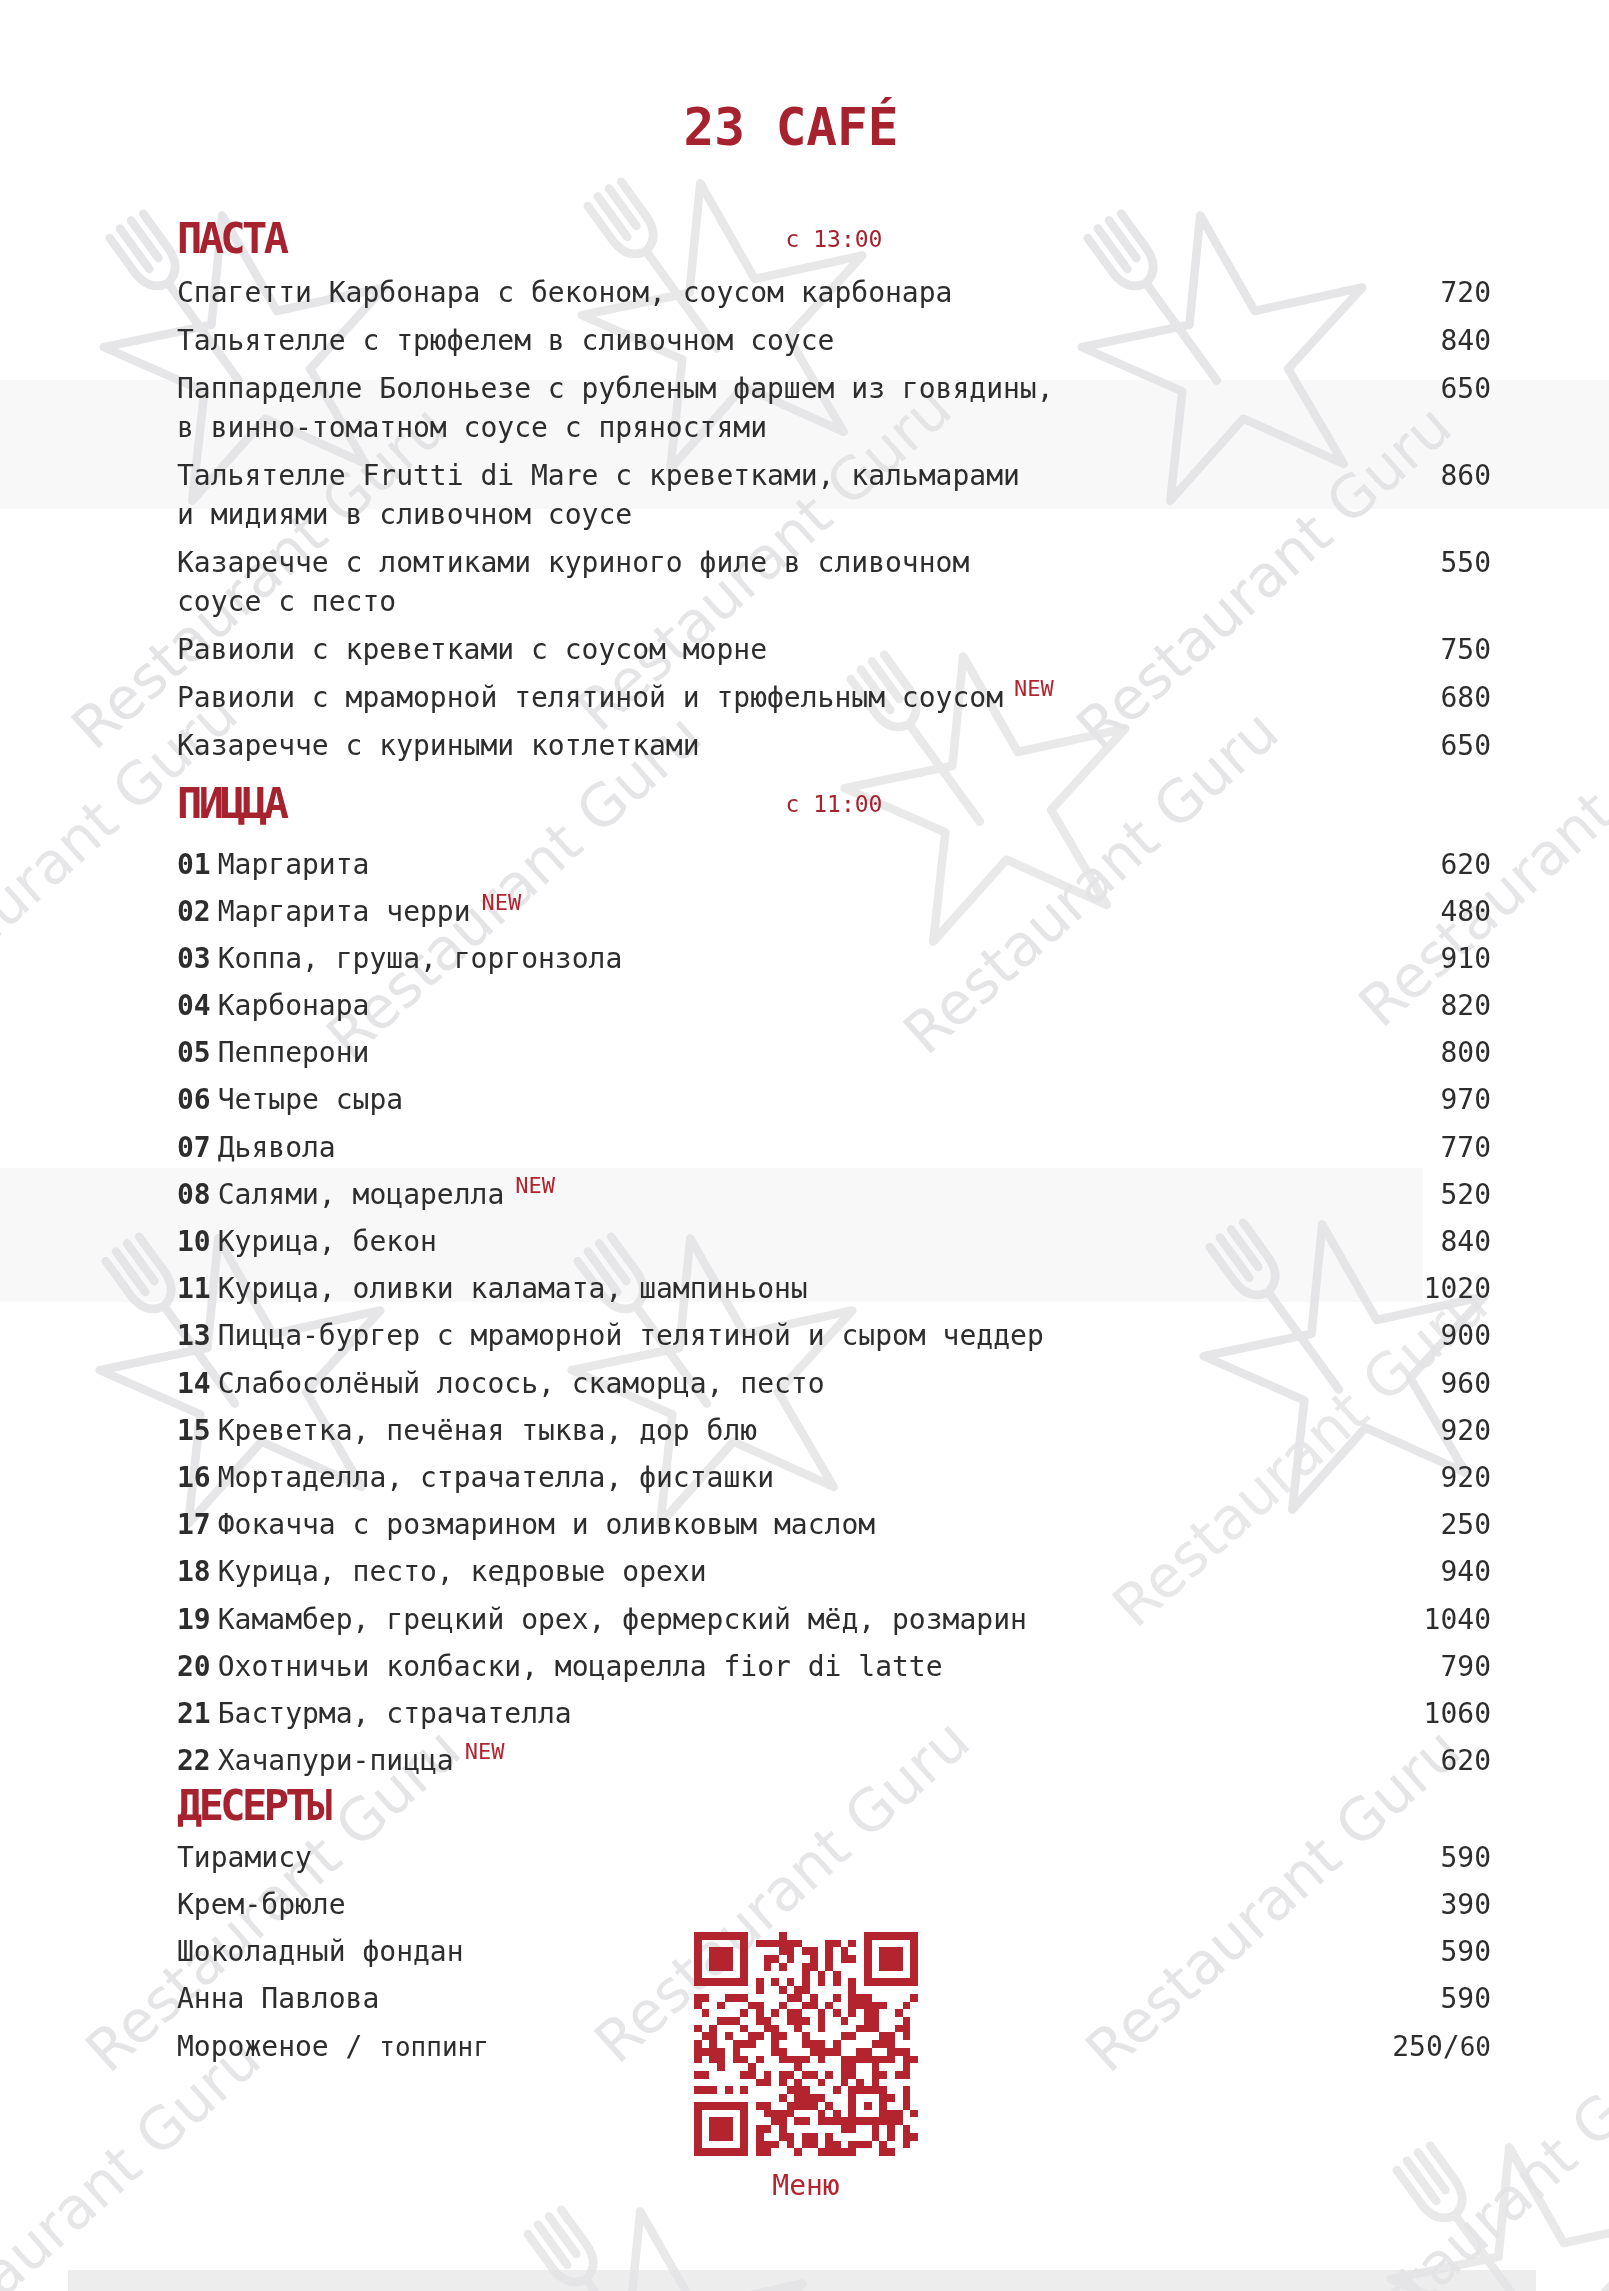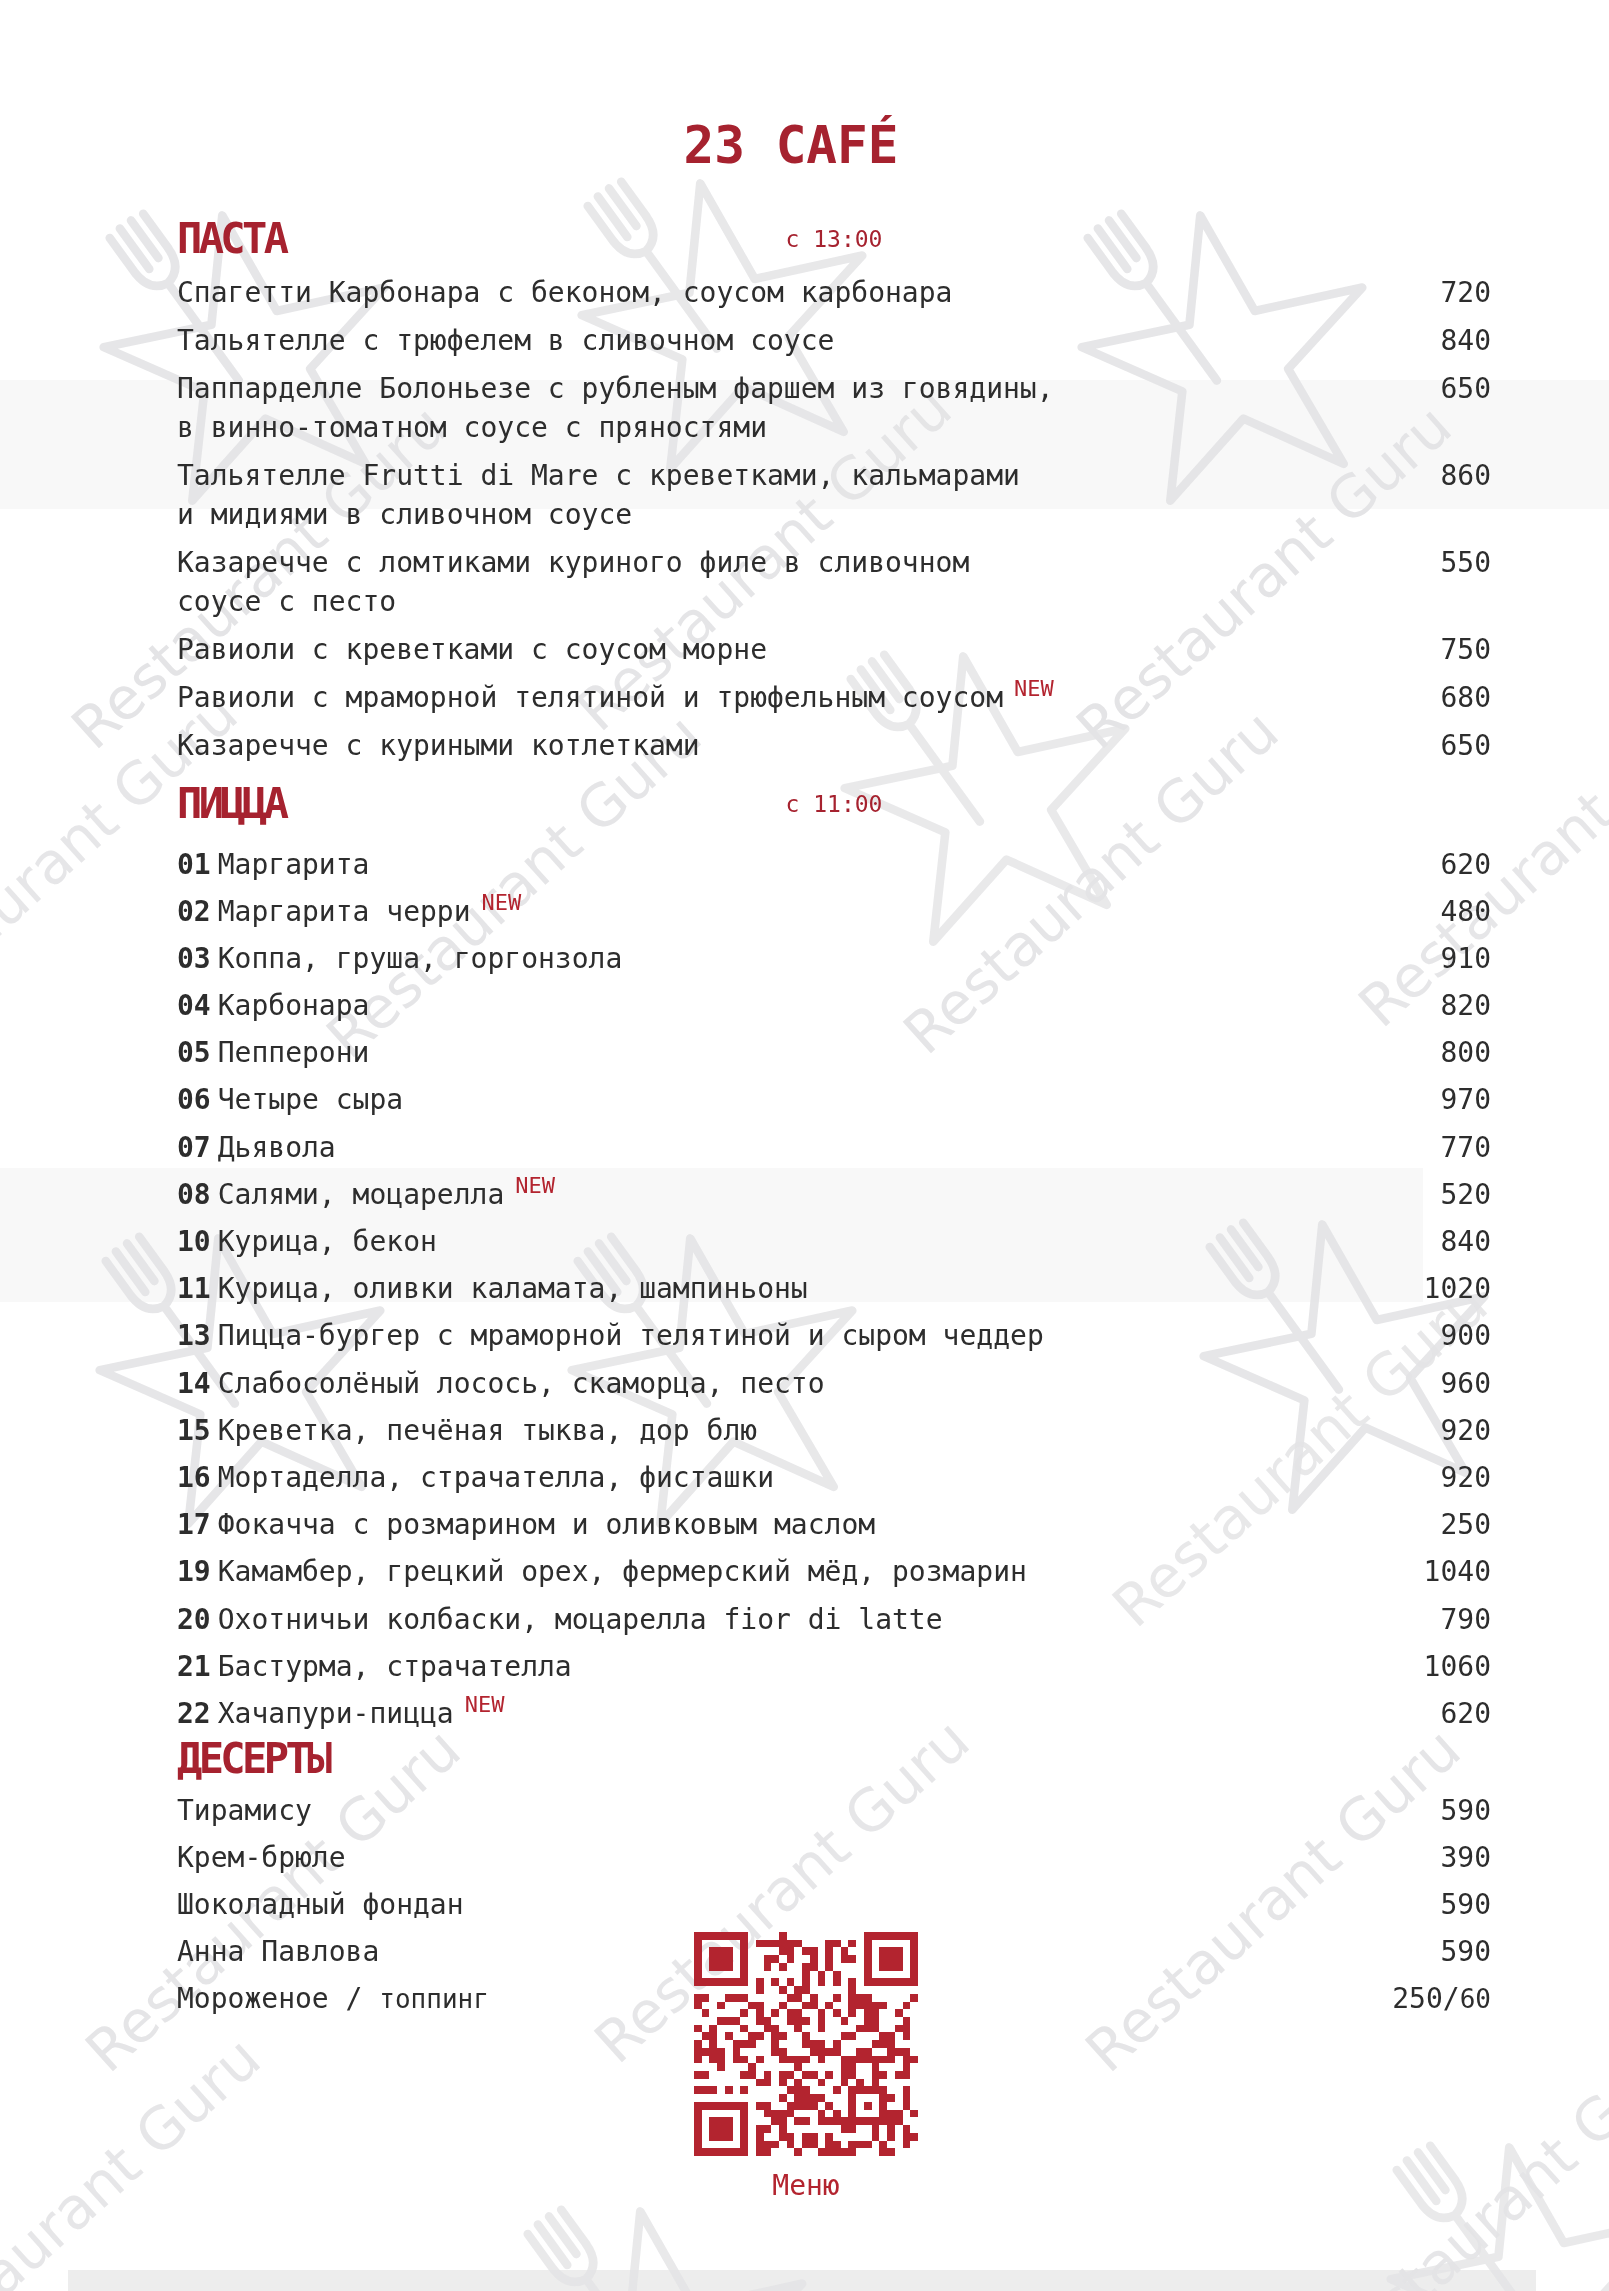--- a/index.html
+++ b/index.html
@@ -23,21 +23,21 @@
   .wm-layer{position:absolute;inset:0;pointer-events:none;}
   .wm-star{position:absolute;width:336px;height:400px;}
   .wm-star svg{width:100%;height:100%;}
   .wm-text{
     position:absolute;font-family:"DejaVu Sans", sans-serif;
     font-size:58px;color:var(--wm);white-space:nowrap;
     transform:translate(-50%,-50%) rotate(-42deg);
   }
 
   .page-title{
-    position:absolute;left:0;top:124px;width:1582px;
+    position:absolute;left:0;top:106px;width:1582px;
     text-align:center;font-size:51px;font-weight:bold;
     color:var(--red);letter-spacing:0px;margin:0;line-height:44px;
   }
 
   .content{position:absolute;left:177px;top:0;width:1314px;padding-top:221px;box-sizing:border-box;}
 
   .sec-head{
     position:relative;height:36px;line-height:36px;
     font-size:42px;letter-spacing:-3.6px;font-weight:bold;
     color:var(--red);margin:0 0 15.5px 0;
@@ -270,20 +270,26 @@
         <div class="pr">920</div>
       </div>
       <div class="row">
         <div class="nm">
           <div class="ln1"><span class="num">17</span>Фокачча с розмарином и оливковым маслом</div>
         </div>
         <div class="pr">250</div>
       </div>
       <div class="row">
         <div class="nm">
+          <div class="ln1"><span class="num">18</span>Курица, песто, кедровые орехи</div>
+        </div>
+        <div class="pr">940</div>
+      </div>
+      <div class="row">
+        <div class="nm">
           <div class="ln1"><span class="num">19</span>Камамбер, грецкий орех, фермерский мёд, розмарин</div>
         </div>
         <div class="pr">1040</div>
       </div>
       <div class="row">
         <div class="nm">
           <div class="ln1"><span class="num">20</span>Охотничьи колбаски, моцарелла fior di latte</div>
         </div>
         <div class="pr">790</div>
       </div>

